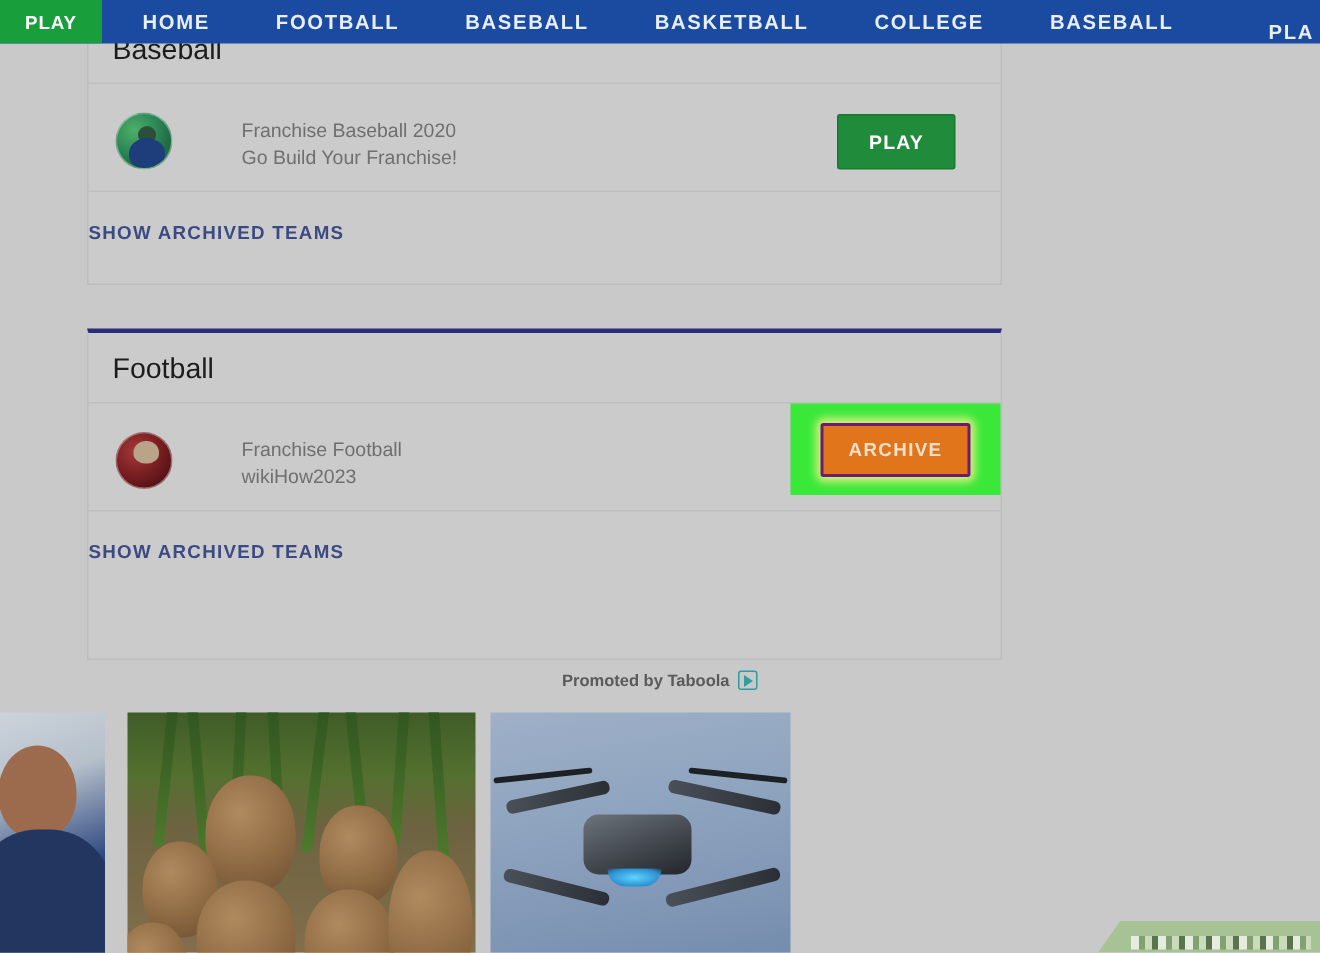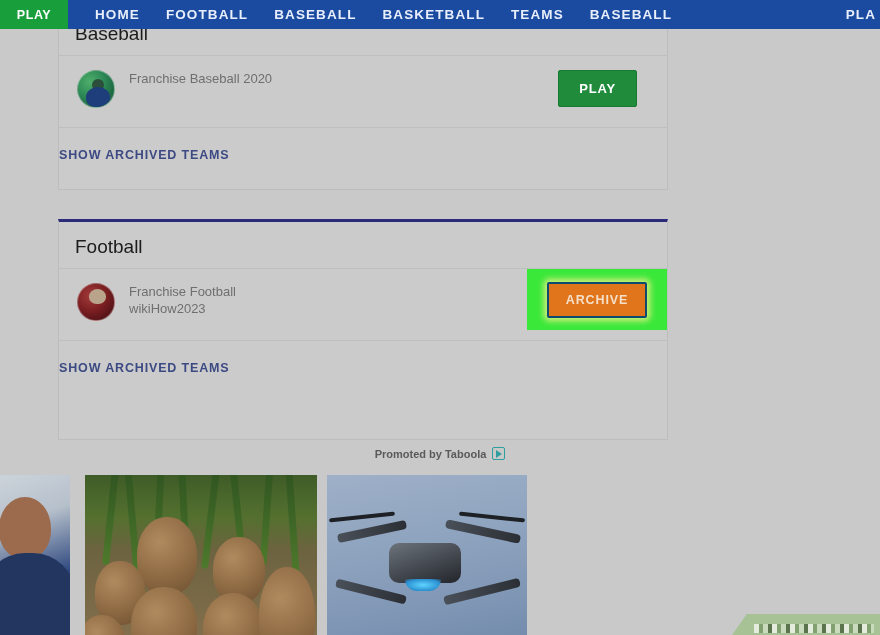--- a/index.html
+++ b/index.html
@@ -35,34 +35,34 @@
     display: flex;
     align-items: center;
     justify-content: center;
     font-size: 12.5px;
     font-weight: bold;
     letter-spacing: 0.6px;
   }
   .nav-links {
     display: flex;
     align-items: center;
-    gap: 26px;
+    gap: 44px;
     margin-left: 27px;
     flex: 1;
   }
   .nav-link {
     color: #e8eefb;
     font-size: 13.5px;
     font-weight: bold;
     letter-spacing: 1.1px;
     white-space: nowrap;
   }
   .nav-right {
     display: flex;
-    align-items: center;
+    align-items: flex-end;
     padding-right: 4px;
   }
   .nav-right .nav-link { letter-spacing: 1.1px; }
 
   
   .page {
     position: absolute;
     top: 29px; left: 0;
     width: 880px;
     height: 606px;
@@ -94,25 +94,26 @@
     padding: 14px 16px 10px 16px;
     font-size: 19px;
     font-weight: normal;
     color: #1c1c1c;
     border-bottom: 1px solid #bfbfbf;
   }
   #baseball-card .card-header { padding-top: 22px; }
 
   .team-row {
     display: flex;
-    align-items: flex-start;
+    align-items: flex-end;
     padding: 14px 14px 14px 18px;
     border-bottom: 1px solid #bfbfbf;
     min-height: 72px;
     position: relative;
+    gap: 32px;
   }
 
   .avatar {
     width: 38px; height: 38px;
     border-radius: 50%;
     flex: 0 0 38px;
     border: 1px solid rgba(255,255,255,0.35);
     position: relative;
     overflow: hidden;
   }
@@ -187,21 +188,21 @@
     align-items: center;
     justify-content: center;
   }
   .archive-btn {
     background: #e0751c;
     color: #f5dfc8;
     font-size: 12.5px;
     font-weight: bold;
     letter-spacing: 0.9px;
     padding: 9px 17px;
-    border: 2px solid #0c4a6e;
+    border: 2px solid #701a75;
     border-radius: 2px;
     box-shadow: 0 0 6px 3px rgba(245,240,140,0.85);
   }
 
   .show-archived {
     text-align: left;
     padding: 20px 0 20px 0;
     font-size: 12.5px;
     font-weight: bold;
     letter-spacing: 0.85px;
@@ -344,37 +345,38 @@
 </head>
 <body>
 
 <div class="navbar">
   <div class="nav-play-btn">PLAY</div>
   <div class="nav-links">
     <span class="nav-link">HOME</span>
     <span class="nav-link">FOOTBALL</span>
     <span class="nav-link">BASEBALL</span>
     <span class="nav-link">BASKETBALL</span>
-    <span class="nav-link">TEAMS</span>
+    <span class="nav-link">COLLEGE</span>
     <span class="nav-link">BASEBALL</span>
   </div>
   <div class="nav-right">
     <span class="nav-link">PLA</span>
   </div>
 </div>
 
 <div class="page">
 
   <div class="card" id="baseball-card">
     <div class="card-header">Baseball</div>
 
     <div class="team-row">
       <div class="avatar avatar-baseball"></div>
       <div class="team-text">
         <div class="team-name">Franchise Baseball 2020</div>
+        <div class="team-sub">Go Build Your Franchise!</div>
       </div>
       <div class="play-btn">PLAY</div>
     </div>
 
     <div class="show-archived">SHOW ARCHIVED TEAMS</div>
   </div>
 
   <div class="card" id="football-card">
     <div class="card-header">Football</div>
 

